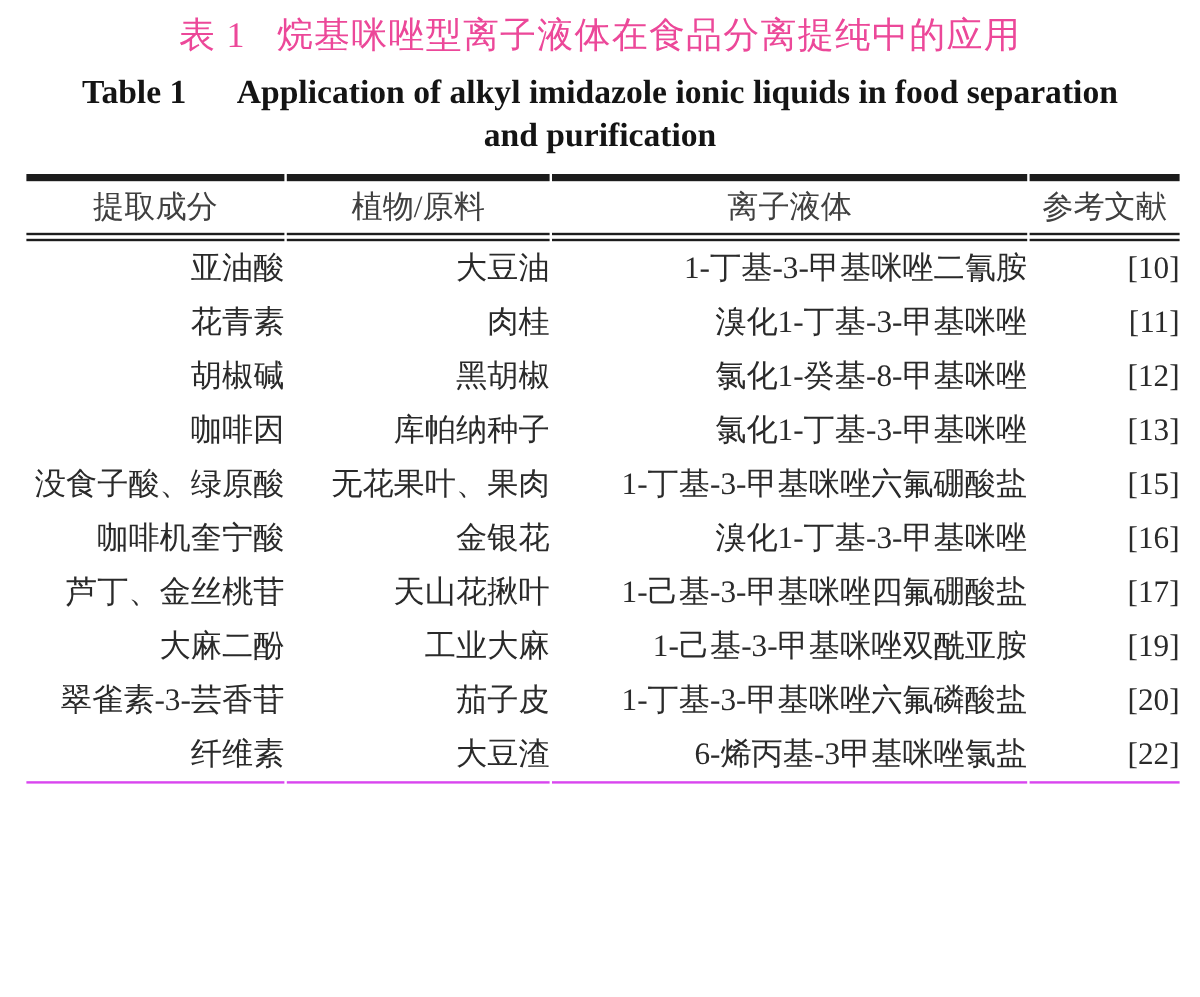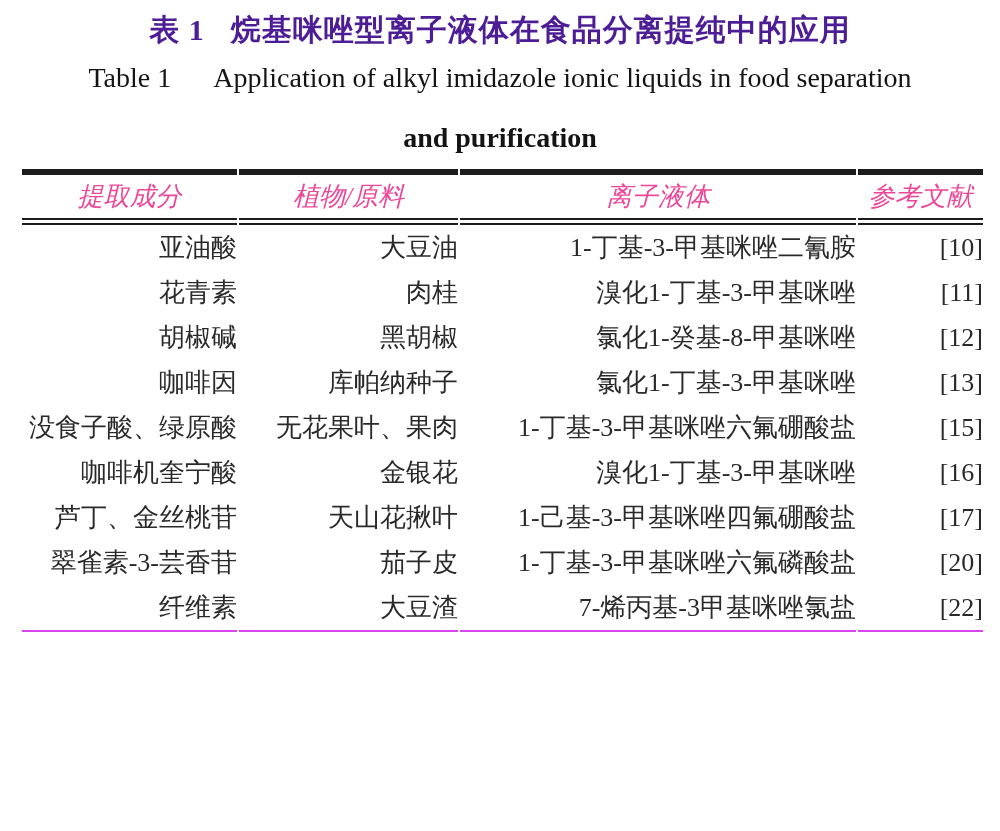--- a/index.html
+++ b/index.html
@@ -13,44 +13,44 @@
     height: 831px;
     background: #ffffff;
     font-family: "Liberation Serif", serif;
     color: #2a2a2a;
     overflow: hidden;
   }
   .caption-zh {
     text-align: center;
     padding-top: 10px;
     font-size: 30px;
-    font-weight: bold;
-    color: #4c1d95;
+    font-weight: normal;
+    color: #ec4899;
     letter-spacing: 1px;
     line-height: 40px;
   }
   .caption-zh .gap-sm {
     display: inline-block;
     width: 26px;
   }
   .caption-en {
     text-align: center;
     margin-top: 10px;
     font-size: 28px;
-    font-weight: normal;
+    font-weight: bold;
     color: #141414;
     line-height: 36px;
   }
   .caption-en .gap-lg {
     display: inline-block;
     width: 42px;
   }
   .caption-en2 {
     text-align: center;
-    margin-top: 24px;
+    margin-top: 0;
     font-size: 28px;
     font-weight: bold;
     color: #141414;
     line-height: 36px;
   }
   table.data {
     margin: 13px 0 0 20px;
     width: 965px;
     table-layout: fixed;
     border-collapse: separate;
@@ -58,26 +58,25 @@
   }
   table.data col.c1 { width: 215px; }
   table.data col.c2 { width: 219px; }
   table.data col.c3 { width: 396px; }
   table.data col.c4 { width: 125px; }
   table.data th {
     height: 43px;
     padding: 0;
     font-weight: normal;
     font-size: 26px;
-    color: #ec4899;
+    color: #404040;
     text-align: center;
     vertical-align: middle;
     border-top: 6px solid #1c1c1c;
     border-bottom: 7px double #1c1c1c;
-    font-style: italic;
   }
   table.data td {
     height: 45px;
     padding: 0;
     font-size: 26px;
     color: #2a2a2a;
     text-align: right;
     vertical-align: middle;
     white-space: nowrap;
   }
@@ -155,27 +154,33 @@
         <td>溴化1-丁基-3-甲基咪唑</td>
         <td class="ref">[16]</td>
       </tr>
       <tr>
         <td>芦丁、金丝桃苷</td>
         <td>天山花揪叶</td>
         <td>1-己基-3-甲基咪唑四氟硼酸盐</td>
         <td class="ref">[17]</td>
       </tr>
       <tr>
+        <td>大麻二酚</td>
+        <td>工业大麻</td>
+        <td>1-己基-3-甲基咪唑双酰亚胺</td>
+        <td class="ref">[19]</td>
+      </tr>
+      <tr>
         <td>翠雀素-3-芸香苷</td>
         <td>茄子皮</td>
         <td>1-丁基-3-甲基咪唑六氟磷酸盐</td>
         <td class="ref">[20]</td>
       </tr>
       <tr>
         <td>纤维素</td>
         <td>大豆渣</td>
-        <td>7-烯丙基-3甲基咪唑氯盐</td>
+        <td>6-烯丙基-3甲基咪唑氯盐</td>
         <td class="ref">[22]</td>
       </tr>
     </tbody>
   </table>
 
 </div>
 
 </body></html>

